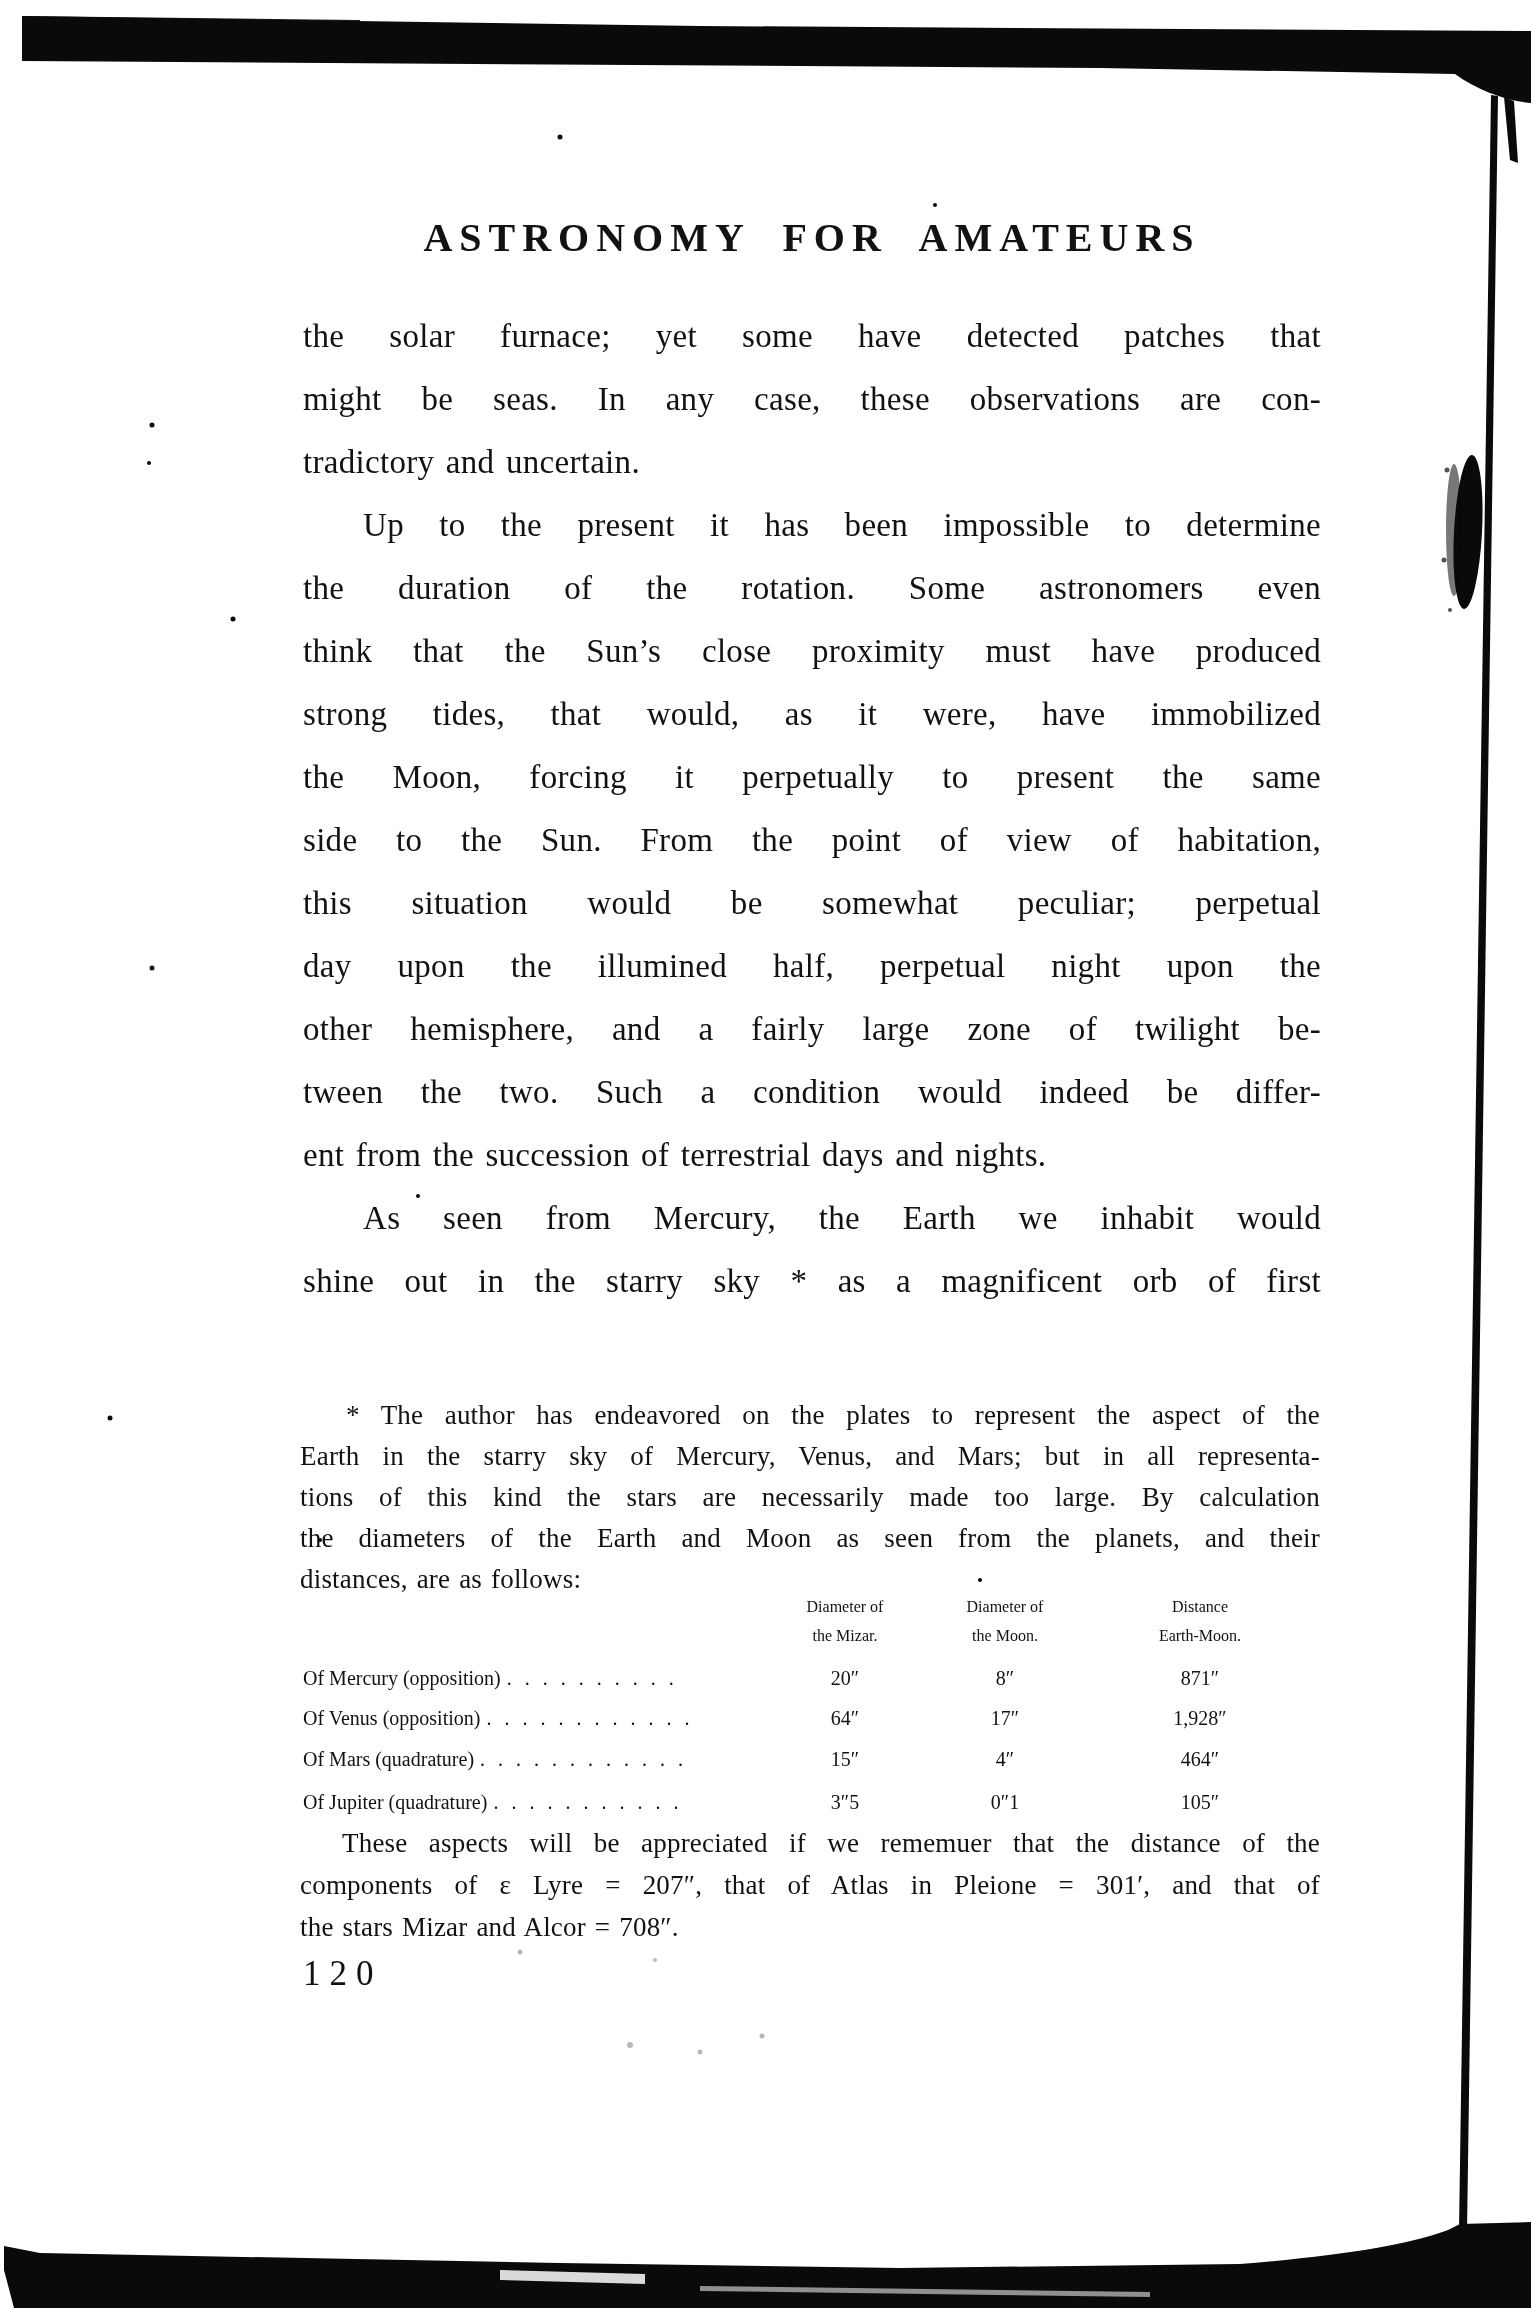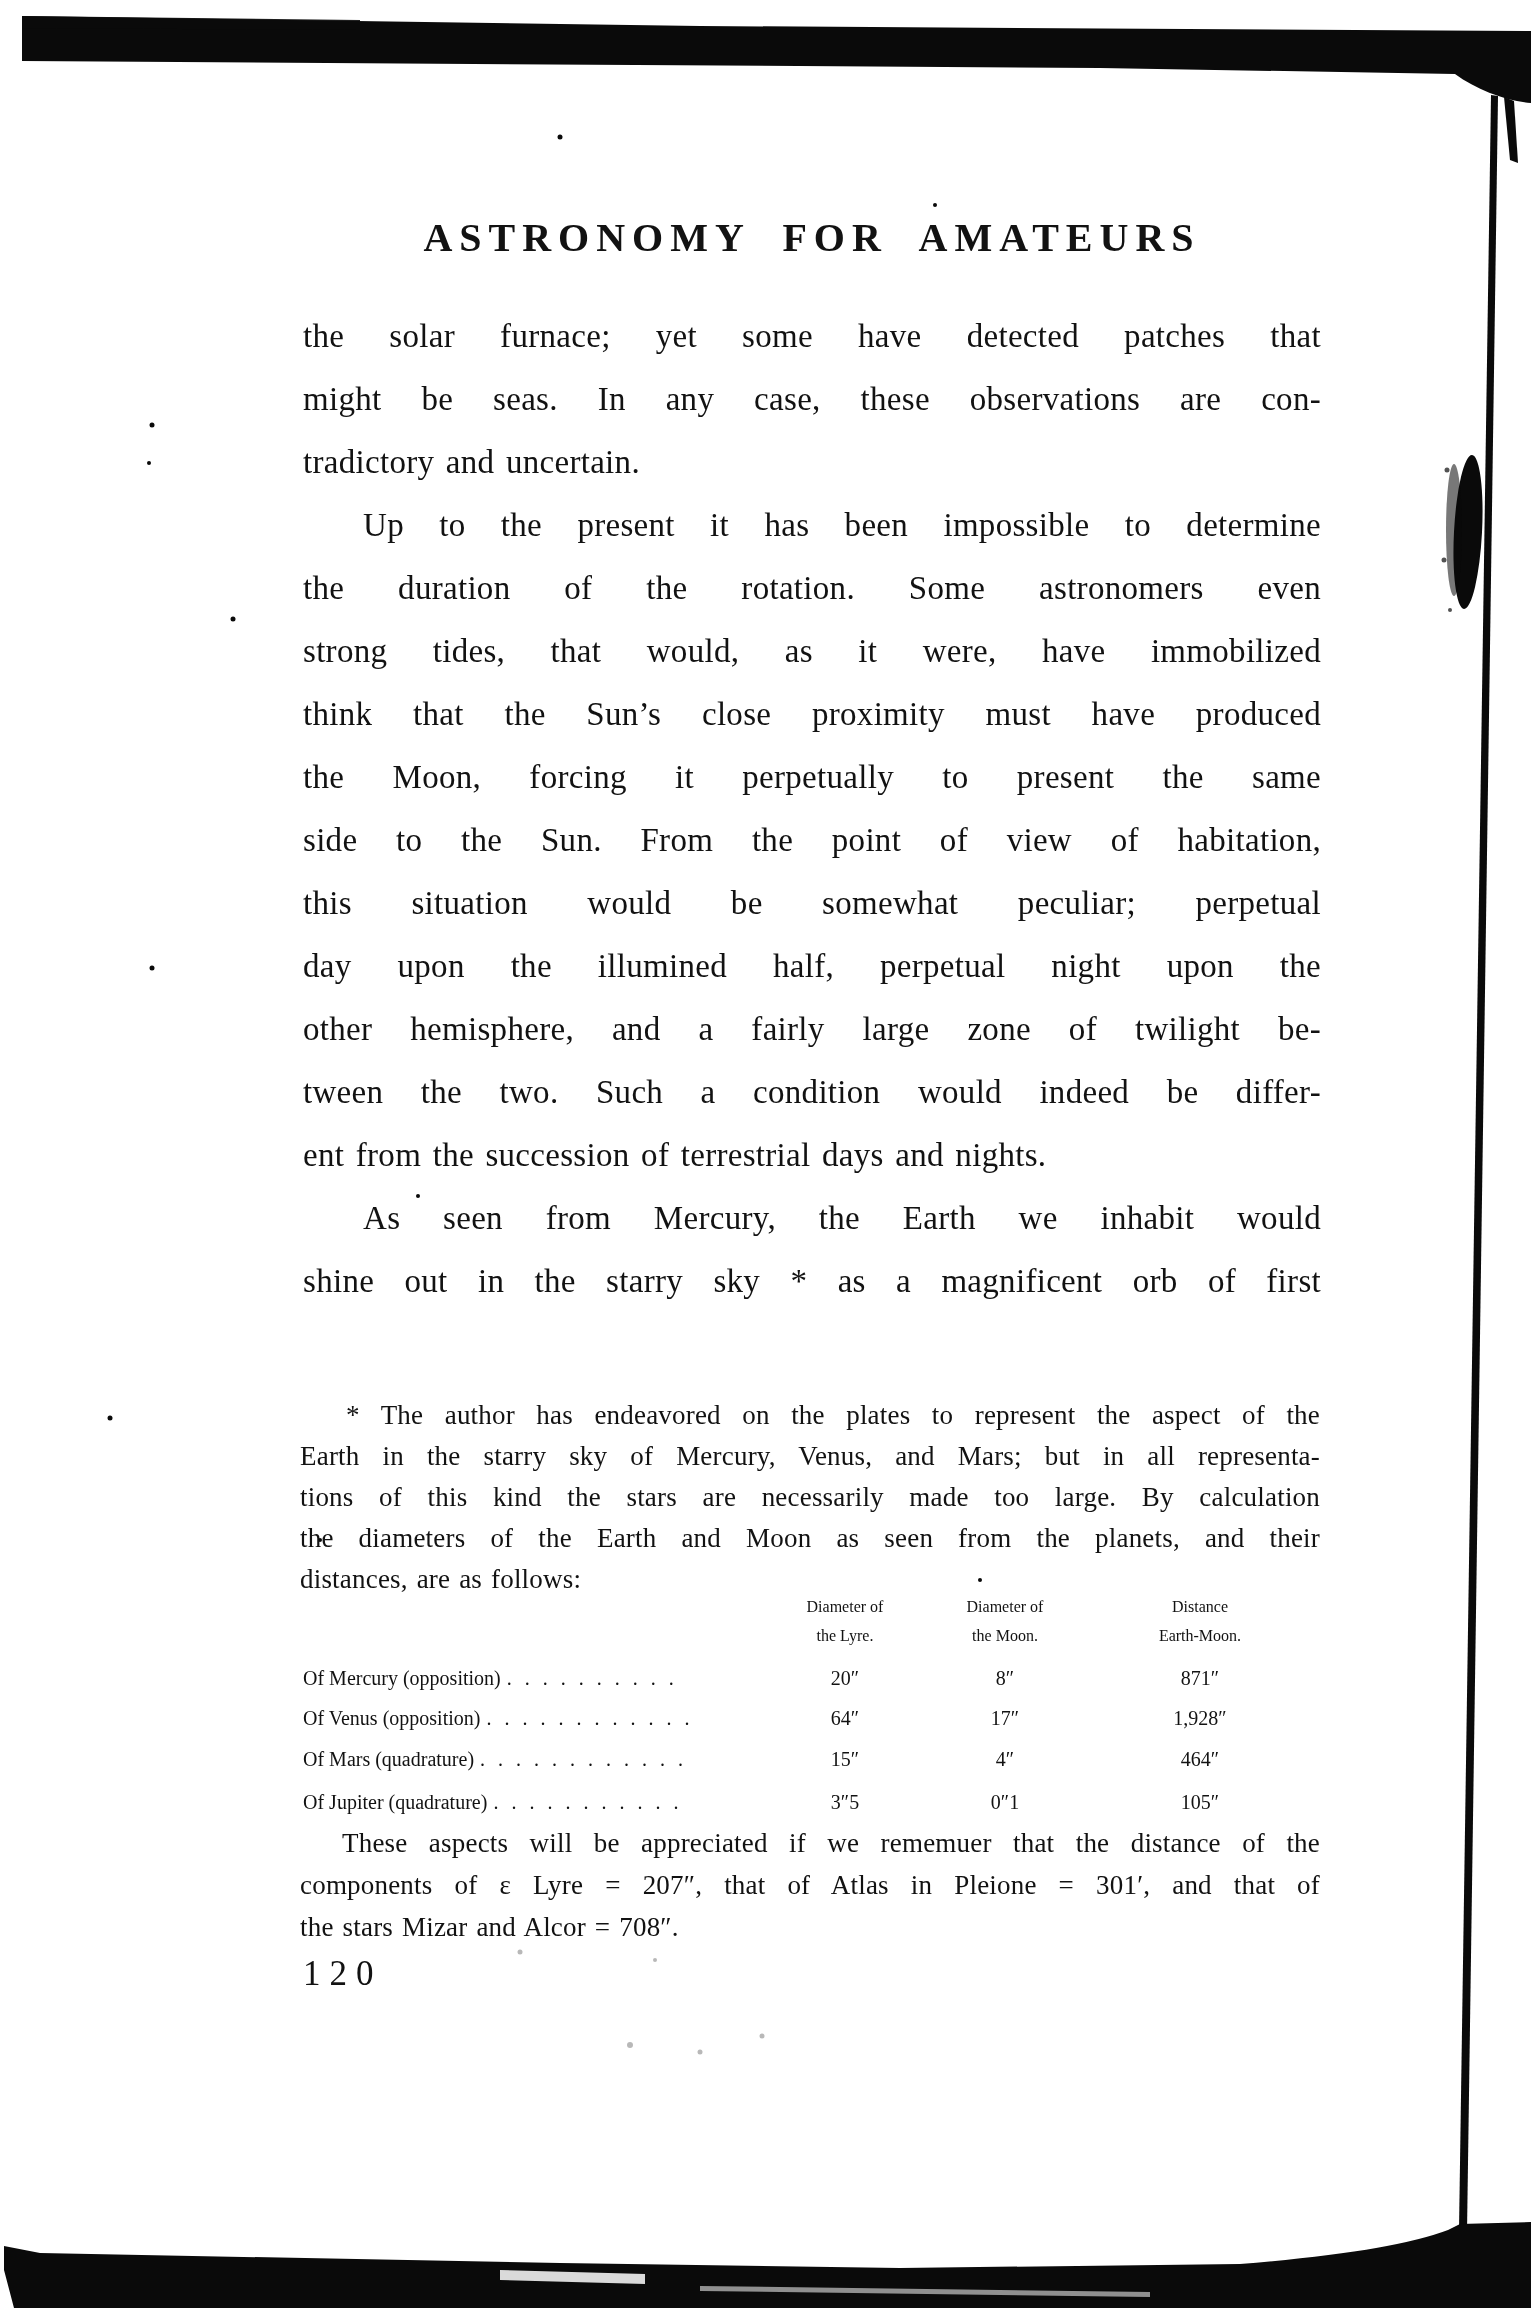--- a/index.html
+++ b/index.html
@@ -92,22 +92,22 @@
   </svg>
 
   <h1 class="title">ASTRONOMY FOR AMATEURS</h1>
 
   <div class="bodyblock">
     <div class="bl j">the solar furnace; yet some have detected patches that</div>
     <div class="bl j">might be seas.  In any case, these observations are con-</div>
     <div class="bl">tradictory and uncertain.</div>
     <div class="bl j in">Up to the present it has been impossible to determine</div>
     <div class="bl j">the duration of the rotation.  Some astronomers even</div>
+    <div class="bl j">think that the Sun’s close proximity must have produced</div>
     <div class="bl j">strong tides, that would, as it were, have immobilized</div>
-    <div class="bl j">think that the Sun’s close proximity must have produced</div>
     <div class="bl j">the Moon, forcing it perpetually to present the same</div>
     <div class="bl j">side to the Sun.  From the point of view of habitation,</div>
     <div class="bl j">this situation would be somewhat peculiar; perpetual</div>
     <div class="bl j">day upon the illumined half, perpetual night upon the</div>
     <div class="bl j">other hemisphere, and a fairly large zone of twilight be-</div>
     <div class="bl j">tween the two.  Such a condition would indeed be differ-</div>
     <div class="bl">ent from the succession of terrestrial days and nights.</div>
     <div class="bl j in">As seen from Mercury, the Earth we inhabit would</div>
     <div class="bl j">shine out in the starry sky * as a magnificent orb of first</div>
   </div>
@@ -115,21 +115,21 @@
   <div class="fnblock">
     <div class="fl j fin">* The author has endeavored on the plates to represent the aspect of the</div>
     <div class="fl j">Earth in the starry sky of Mercury, Venus, and Mars; but in all representa-</div>
     <div class="fl j">tions of this kind the stars are necessarily made too large.  By calculation</div>
     <div class="fl j">the diameters of the Earth and Moon as seen from the planets, and their</div>
     <div class="fl">distances, are as follows:</div>
   </div>
 
   <div class="th th1">
     <span>Diameter of</span><br>
-    <span>the Lyre.</span>
+    <span>the Mizar.</span>
   </div>
   <div class="th th2">
     <span>Diameter of</span><br>
     <span>the Moon.</span>
   </div>
   <div class="th th3">
     <span>Distance</span><br>
     <span>Earth-Moon.</span>
   </div>
 

